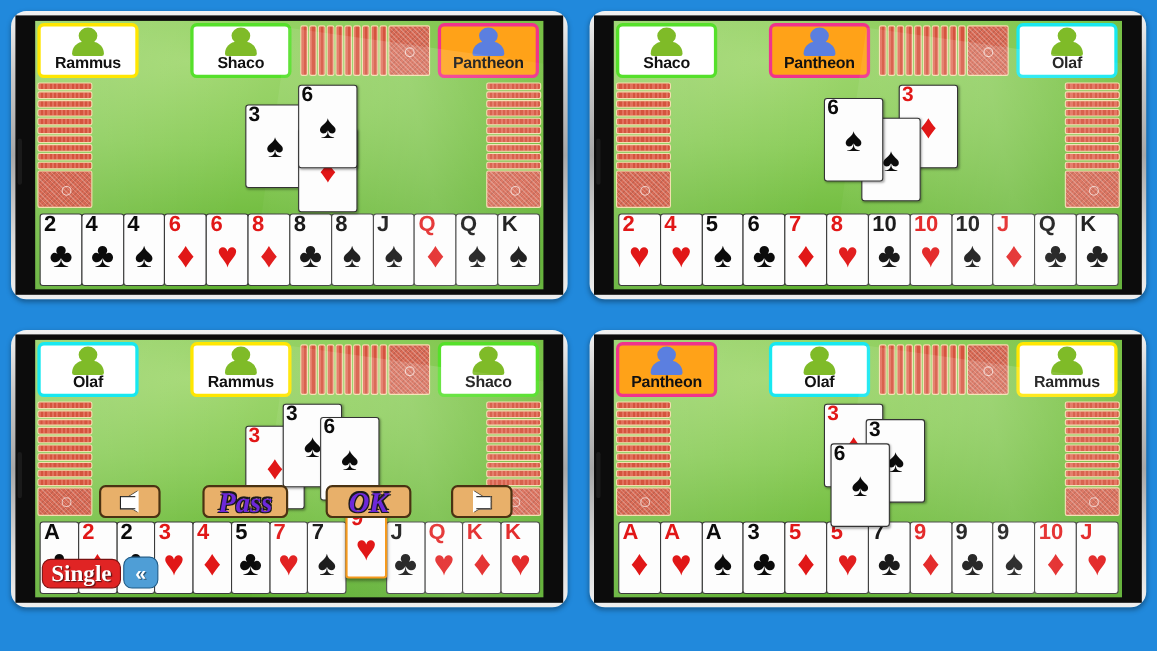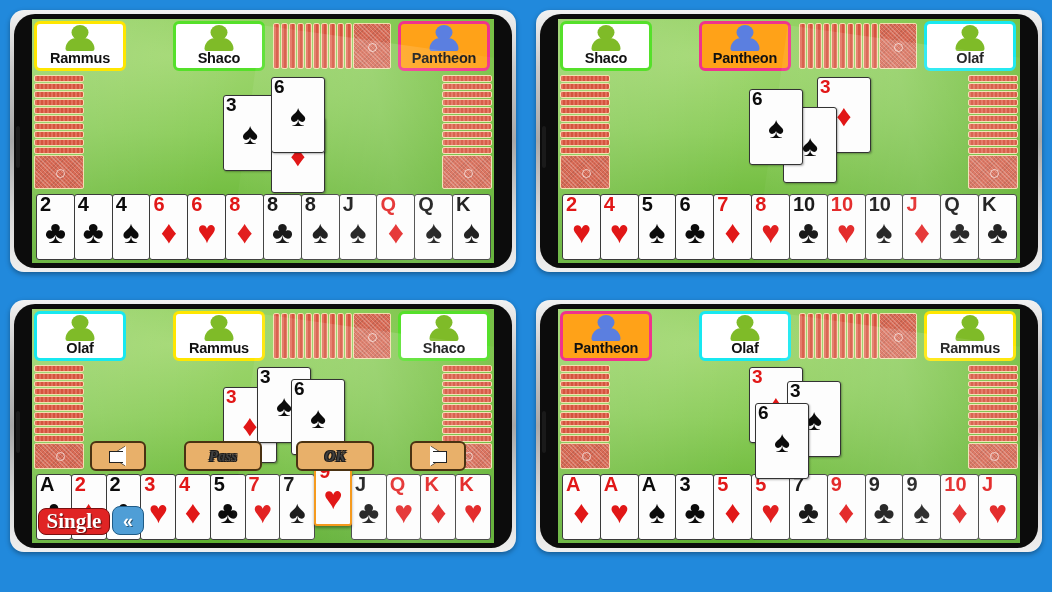--- a/index.html
+++ b/index.html
@@ -22,21 +22,21 @@
   .phone{
     position:absolute;
     border-radius:14px;
     background:linear-gradient(180deg,#f2f2f2 0%,#c9c9c9 22%,#a8a8a8 50%,#d8d8d8 78%,#efefef 100%);
     box-shadow:0 2px 5px rgba(0,0,0,.35);
     padding:4px;
     box-sizing:border-box;
   }
   .phone-inner{
     position:absolute;inset:4px;
-    border-radius:21px;
+    border-radius:0;
     background:#0c0c0c;
     overflow:hidden;
   }
   .screen{
     position:absolute;
     top:5px;bottom:5px;left:18px;right:18px;
     background:
       radial-gradient(ellipse 120% 90% at 30% 15%, #a2d872 0%, #8ccd5b 35%, #6fbb3d 70%, #5aad2d 100%);
     overflow:hidden;
   }
@@ -193,21 +193,21 @@
     background:#e8b06a;
     border:2px solid #4a3212;
     border-radius:6px;
     box-sizing:border-box;
     display:flex;align-items:center;justify-content:center;
     z-index:7;
   }
   .abtn .lbl{
     font-family:"Liberation Serif",serif;
     font-style:italic;font-weight:bold;
-    font-size:15px;color:#404040;
+    font-size:26px;color:#6d28d9;
     text-shadow:-1px -1px 0 #1a1a1a,1px -1px 0 #1a1a1a,-1px 1px 0 #1a1a1a,1px 1px 0 #1a1a1a;
     line-height:21px;
   }
   .arrow{
     width:0;height:0;
     border-top:10px solid transparent;
     border-bottom:10px solid transparent;
     position:relative;
   }
   .arrow-l{border-right:16px solid #fff;filter:drop-shadow(-1px 0 0 #222);}

